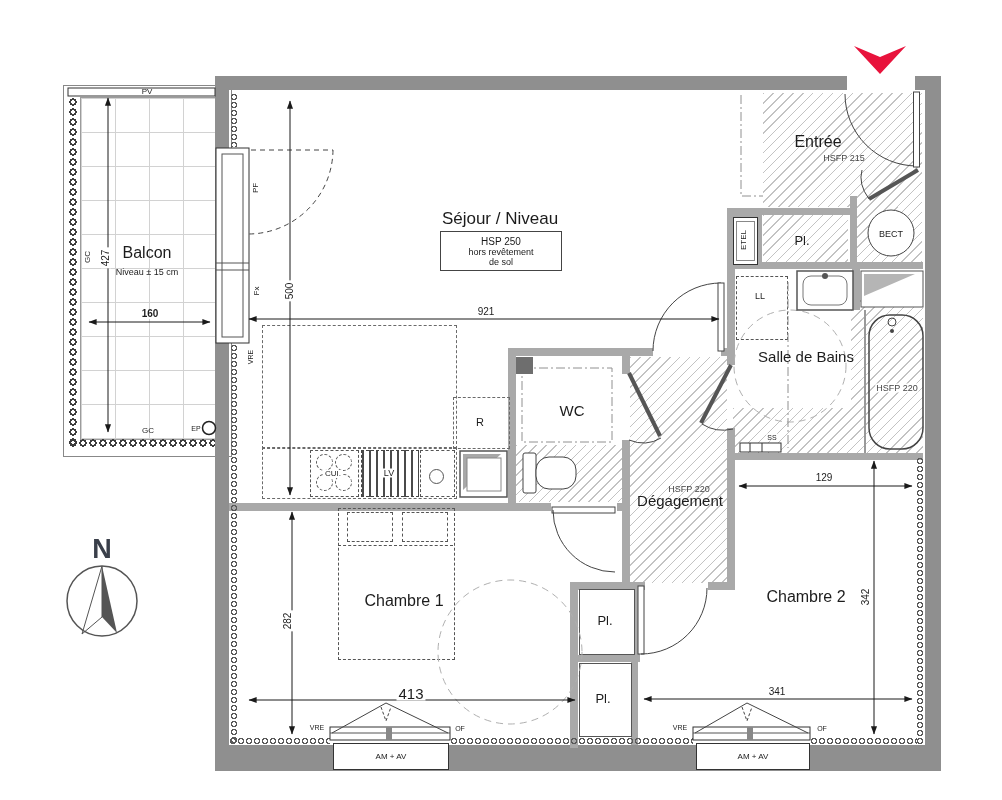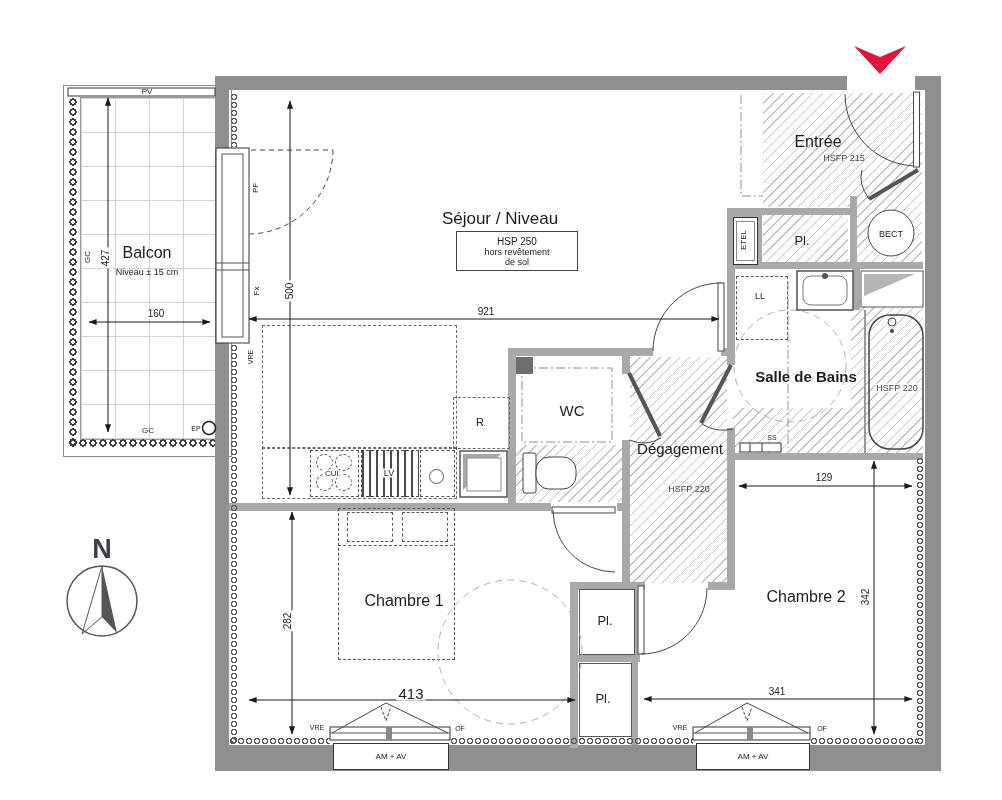--- a/index.html
+++ b/index.html
@@ -218,54 +218,54 @@
       <path d="M102,566 L117,633 L102,617 Z" fill="#555"></path>
       <path d="M102,566 L82,634 L102,617 Z" fill="none" stroke="#555"></path>
     </g>
   </svg>
 
   <div class="lbl ctr z6" style="left:147px;top:92px;font-size:8px;">PV</div>
   <div class="lbl rot z6" style="left:88px;top:257px;font-size:8px;">GC</div>
   <div class="lbl rot dimlbl z6" style="left:106px;top:258px;font-size:10px;">427</div>
   <div class="lbl ctr z6" style="left:147px;top:253px;font-size:16px;">Balcon</div>
   <div class="lbl ctr z6" style="left:147px;top:272px;font-size:9px;">Niveau ± 15 cm</div>
-  <div class="lbl ctr dimlbl z6" style="left:156px;top:314px;font-size:10px;">160</div>
+  <div class="lbl ctr dimlbl z6" style="left:150px;top:314px;font-size:10px;font-weight:bold;">160</div>
   <div class="lbl ctr z6" style="left:148px;top:431px;font-size:8px;">GC</div>
   <div class="lbl ctr z6" style="left:196px;top:428px;font-size:7px;">EP</div>
 
   <div class="lbl rot z6" style="left:256px;top:188px;font-size:8px;">PF</div>
   <div class="lbl rot z6" style="left:257px;top:291px;font-size:8px;">Fx</div>
   <div class="lbl rot z6" style="left:250px;top:357px;font-size:7px;">VRE</div>
   <div class="lbl rot dimlbl z6" style="left:290px;top:291px;font-size:10px;">500</div>
   <div class="lbl ctr z6" style="left:500px;top:218px;font-size:17px;">Séjour / Niveau</div>
-  <div class="whitebox" style="left:440px;top:231px;width:120px;height:38px;border-color:#444;margin-left:16px;">
+  <div class="whitebox" style="left:440px;top:231px;width:120px;height:38px;border-color:#444;">
     <div style="text-align:center;">
       <div style="font-size:10px;">HSP 250</div>
       <div style="font-size:9px;">hors revêtement</div>
       <div style="font-size:9px;">de sol</div>
     </div>
   </div>
   <div class="lbl ctr dimlbl z6" style="left:486px;top:312px;font-size:10px;">921</div>
 
   <div class="lbl ctr z6" style="left:333px;top:474px;font-size:8px;background:#fff;padding:0 1px;">CUI.</div>
   <div class="lbl ctr z6" style="left:389px;top:473px;font-size:9px;background:#fff;padding:0 1px;">LV</div>
   <div class="lbl ctr z6" style="left:480px;top:422px;font-size:11px;">R</div>
 
   <div class="lbl ctr z6" style="left:572px;top:410px;font-size:15px;">WC</div>
 
-  <div class="lbl ctr z6" style="left:680px;top:448px;font-size:15px;text-align:center;">Dégagement</div>
+  <div class="lbl ctr z6" style="left:680px;top:500px;font-size:15px;text-align:center;">Dégagement</div>
   <div class="lbl ctr z6" style="left:689px;top:489px;font-size:9px;color:#444;">HSFP 220</div>
 
   <div class="lbl ctr z6" style="left:818px;top:142px;font-size:16px;">Entrée</div>
   <div class="lbl ctr z6" style="left:820px;top:158px;font-size:9px;color:#444;margin-left:24px;">HSFP 215</div>
   <div class="lbl rot z6" style="left:744px;top:240px;font-size:8px;">ETEL</div>
   <div class="lbl ctr z6" style="left:802px;top:240px;font-size:13px;">Pl.</div>
   <div class="lbl ctr z6" style="left:891px;top:234px;font-size:9px;">BECT</div>
 
-  <div class="lbl ctr z6" style="left:806px;top:376px;font-size:15px;font-weight:bold;">Salle de Bains</div>
+  <div class="lbl ctr z6" style="left:806px;top:356px;font-size:15px;">Salle de Bains</div>
   <div class="lbl ctr z6" style="left:897px;top:388px;font-size:9px;color:#444;background:#fff;padding:0 1px;">HSFP 220</div>
   <div class="lbl ctr z6" style="left:760px;top:296px;font-size:9px;">LL</div>
   <div class="lbl ctr z6" style="left:772px;top:437px;font-size:7px;background:#fff;padding:0 1px;">SS</div>
 
   <div class="lbl ctr z6" style="left:404px;top:601px;font-size:16px;">Chambre 1</div>
   <div class="lbl rot dimlbl z6" style="left:288px;top:621px;font-size:10px;">282</div>
   <div class="lbl ctr dimlbl z6" style="left:411px;top:693px;font-size:15px;">413</div>
   <div class="lbl ctr z6" style="left:317px;top:727px;font-size:7px;">VRE</div>
   <div class="lbl ctr z6" style="left:460px;top:728px;font-size:7px;">OF</div>
   <div class="whitebox" style="left:333px;top:743px;width:114px;height:25px;">

